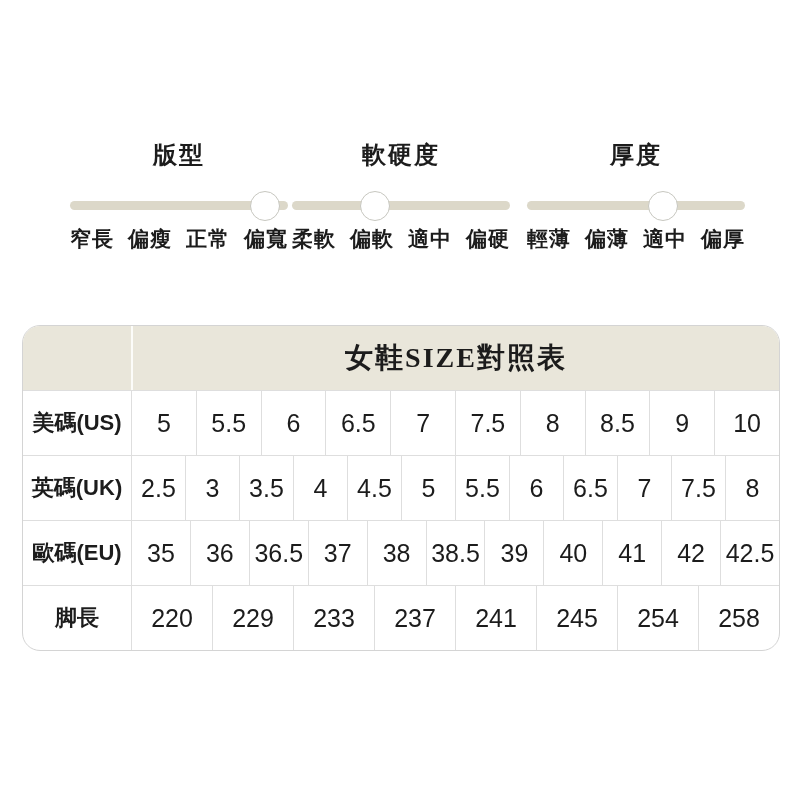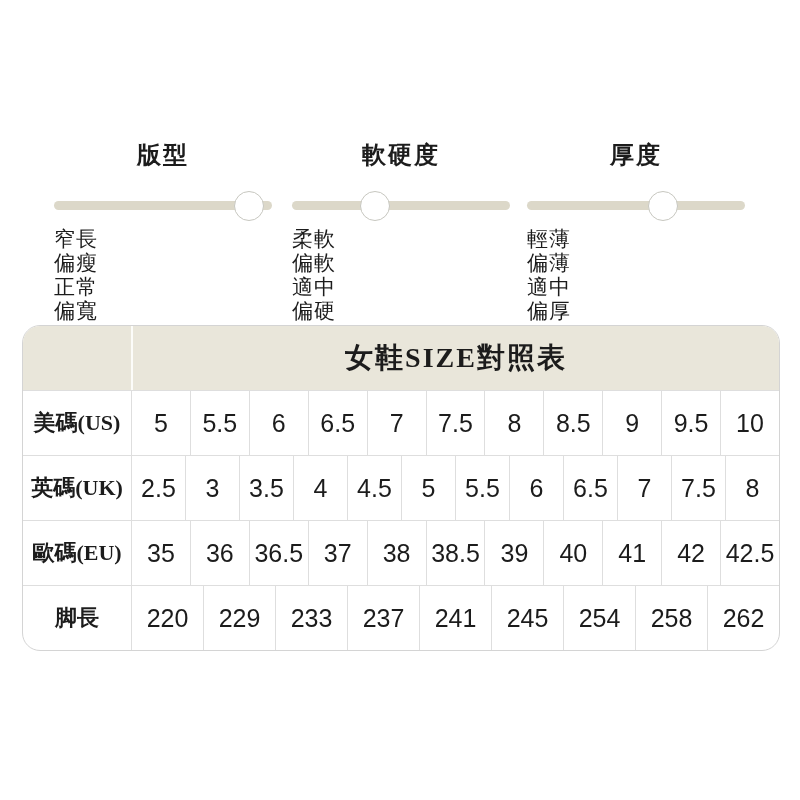--- a/index.html
+++ b/index.html
@@ -10,46 +10,46 @@
   
   .slider-group{position:absolute;top:140px;width:218px;}
   .slider-title{font-size:24px;font-weight:700;text-align:center;line-height:30px;letter-spacing:2px;}
   .slider-track{position:relative;margin-top:31px;height:9px;background:#dcd8c9;border-radius:5px;}
   .slider-knob{
     position:absolute;top:50%;transform:translateY(-50%);
     width:30px;height:30px;background:#ffffff;border:1px solid #c7c7c0;
     border-radius:50%;box-sizing:border-box;
   }
   .slider-labels{display:flex;justify-content:space-between;margin-top:17px;
-    font-size:21px;font-weight:400;letter-spacing:1px;line-height:24px;flex-direction:column;}
+    font-size:21px;font-weight:700;letter-spacing:1px;line-height:24px;}
   
   .size-table{
     position:absolute;left:22px;top:325px;width:756px;background:#ffffff;
     border:1px solid #d4d4d4;border-radius:18px;overflow:hidden;
   }
   .t-header{display:flex;height:64px;background:#e9e6da;}
   .t-header .label-cell{width:108px;border-right:2px solid #fcfcf9;}
   .t-header .title-cell{
     flex:1;display:flex;align-items:center;justify-content:center;
     font-family:"Liberation Serif",serif;font-weight:700;font-size:28px;letter-spacing:2px;
   }
   .t-row{display:flex;height:64px;border-top:1px solid #dedede;}
   .t-row .label-cell{
     width:108px;display:flex;align-items:center;justify-content:center;
-    font-family:Liberation Serif, serif;font-weight:700;font-size:22px;
+    font-family:Liberation Sans, sans-serif;font-weight:700;font-size:22px;
   }
   .t-row .v-cell{
     flex:1;display:flex;align-items:center;justify-content:center;
     border-left:1px solid #dedede;font-size:25px;
   }
 </style>
 </head>
 <body>
 
-<div class="slider-group" style="left:54px">
+<div class="slider-group" style="left:70px">
   <div class="slider-title">版型</div>
   <div class="slider-track">
     <div class="slider-knob" style="left: calc(89.3% - 15px);"></div>
   </div>
   <div class="slider-labels">
     <span>窄長</span>
     <span>偏瘦</span>
     <span>正常</span>
     <span>偏寬</span>
   </div>
@@ -91,21 +91,20 @@
     <div class="label-cell">美碼(US)</div>
     <div class="v-cell">5</div>
     <div class="v-cell">5.5</div>
     <div class="v-cell">6</div>
     <div class="v-cell">6.5</div>
     <div class="v-cell">7</div>
     <div class="v-cell">7.5</div>
     <div class="v-cell">8</div>
     <div class="v-cell">8.5</div>
     <div class="v-cell">9</div>
-    <div class="v-cell">9.5</div>
     <div class="v-cell">10</div>
   </div>
 
   <div class="t-row">
     <div class="label-cell">英碼(UK)</div>
     <div class="v-cell">2.5</div>
     <div class="v-cell">3</div>
     <div class="v-cell">3.5</div>
     <div class="v-cell">4</div>
     <div class="v-cell">4.5</div>
@@ -136,15 +135,14 @@
   <div class="t-row">
     <div class="label-cell">脚長</div>
     <div class="v-cell">220</div>
     <div class="v-cell">229</div>
     <div class="v-cell">233</div>
     <div class="v-cell">237</div>
     <div class="v-cell">241</div>
     <div class="v-cell">245</div>
     <div class="v-cell">254</div>
     <div class="v-cell">258</div>
-    <div class="v-cell">262</div>
   </div>
 </div>
 
 </body></html>

